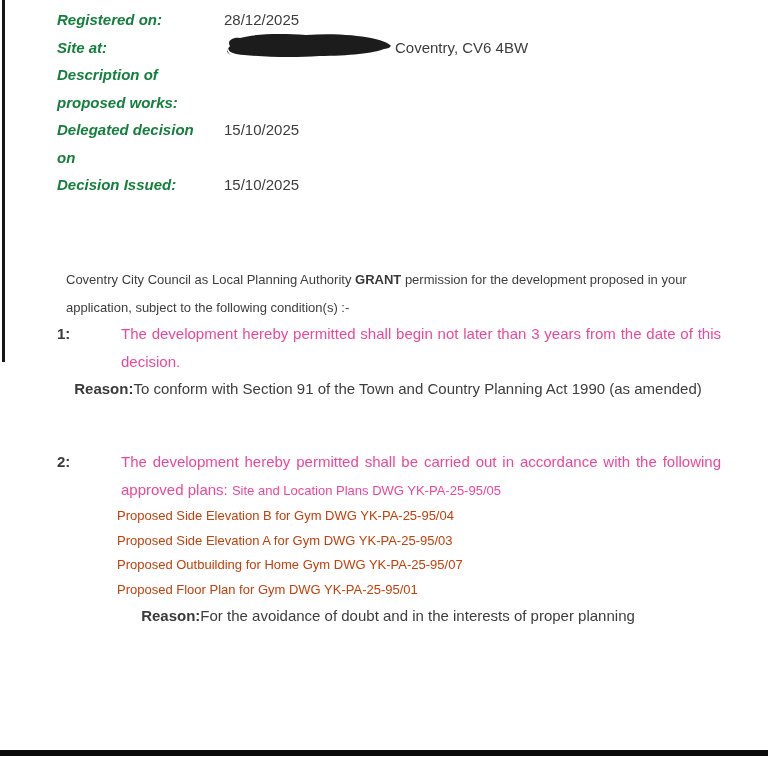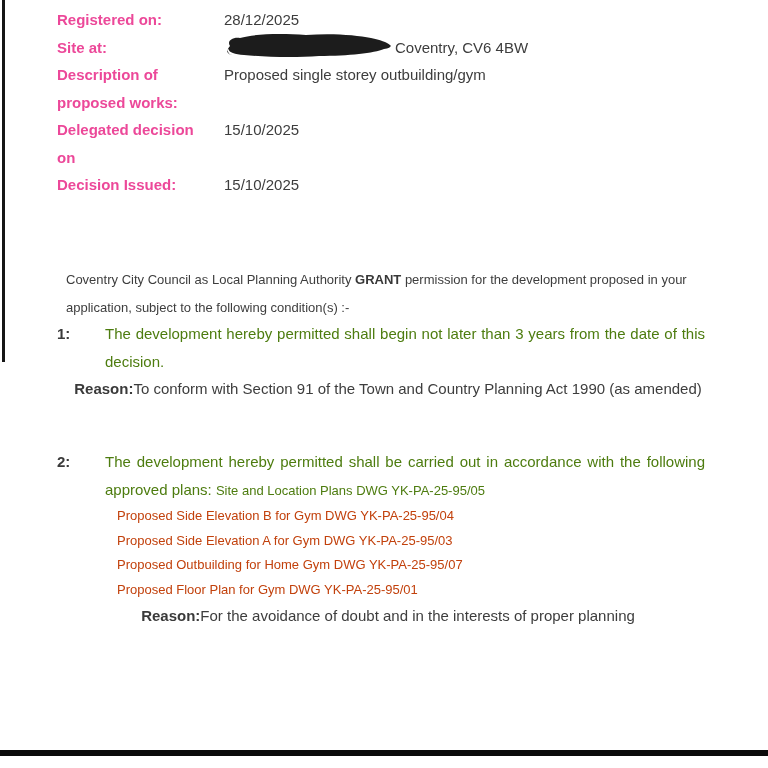--- a/index.html
+++ b/index.html
@@ -22,21 +22,21 @@
     background:#0b0b0b;
   }
   
   .meta{
     position:absolute;left:57px;top:6px;width:670px;
     font-size:15px;line-height:27.5px;
   }
   .meta-row{display:flex;align-items:flex-start;}
   .meta-label{
     width:150px;flex:0 0 150px;margin-right:17px;
-    font-weight:700;color:#ec4899;
+    font-weight:700;color:#15803d;font-style:italic;
   }
   .meta-value{flex:1;color:#3d3d3d;}
   .redaction{
     display:inline-block;vertical-align:middle;
     width:168px;height:26px;margin:-4px 3px 0 0;
     position:relative;top:-1px;
   }
   
   .intro{
     position:absolute;left:57px;top:257px;width:662px;margin:9px;
@@ -45,22 +45,22 @@
   .intro b{font-weight:700;color:#383838;}
   
   .condition{position:absolute;left:57px;width:662px;}
   .cond-1{top:320px;}
   .cond-2{top:448px;}
   .cond-num{
     position:absolute;left:0;top:0;
     font-size:15px;line-height:27.5px;font-weight:700;color:#3a3a3a;
   }
   .cond-text{
-    margin-left:48px;width:600px;
-    font-size:15px;line-height:27.5px;color:#4d7c0f;
+    margin-left:64px;width:600px;
+    font-size:15px;line-height:27.5px;color:#ec4899;
     text-align:justify;
   }
   .cond-text .small-run{font-size:13px;}
   .plan-list{
     margin-left:60px;width:600px;
     font-size:13px;line-height:24.6px;color:#c2410c;
   }
   .reason{
     margin:0;width:662px;
     font-size:15px;line-height:27.5px;color:#3d3d3d;
@@ -89,21 +89,20 @@
           <path fill="#1c1c1c" d="M6,13 C3,9 7,4 16,5 C30,1 55,0 82,2 C108,0 132,2 147,5
                    C156,7 163,9 166,12 C168,13 166,15 160,16 C150,20 125,23 95,23
                    C70,25 40,24 20,22 C10,21 4,19 5,16 C2,18 3,21 8,22
                    C4,21 2,17 6,13 Z"></path>
         </svg><span>Coventry, CV6 4BW</span>
       </div>
     </div>
 
     <div class="meta-row">
       <div class="meta-label">Description of proposed works:</div>
-      <div class="meta-value">Proposed single storey outbuilding/gym</div>
     </div>
 
     <div class="meta-row">
       <div class="meta-label">Delegated decision on</div>
       <div class="meta-value">15/10/2025</div>
     </div>
 
     <div class="meta-row">
       <div class="meta-label">Decision Issued:</div>
       <div class="meta-value">15/10/2025</div>

